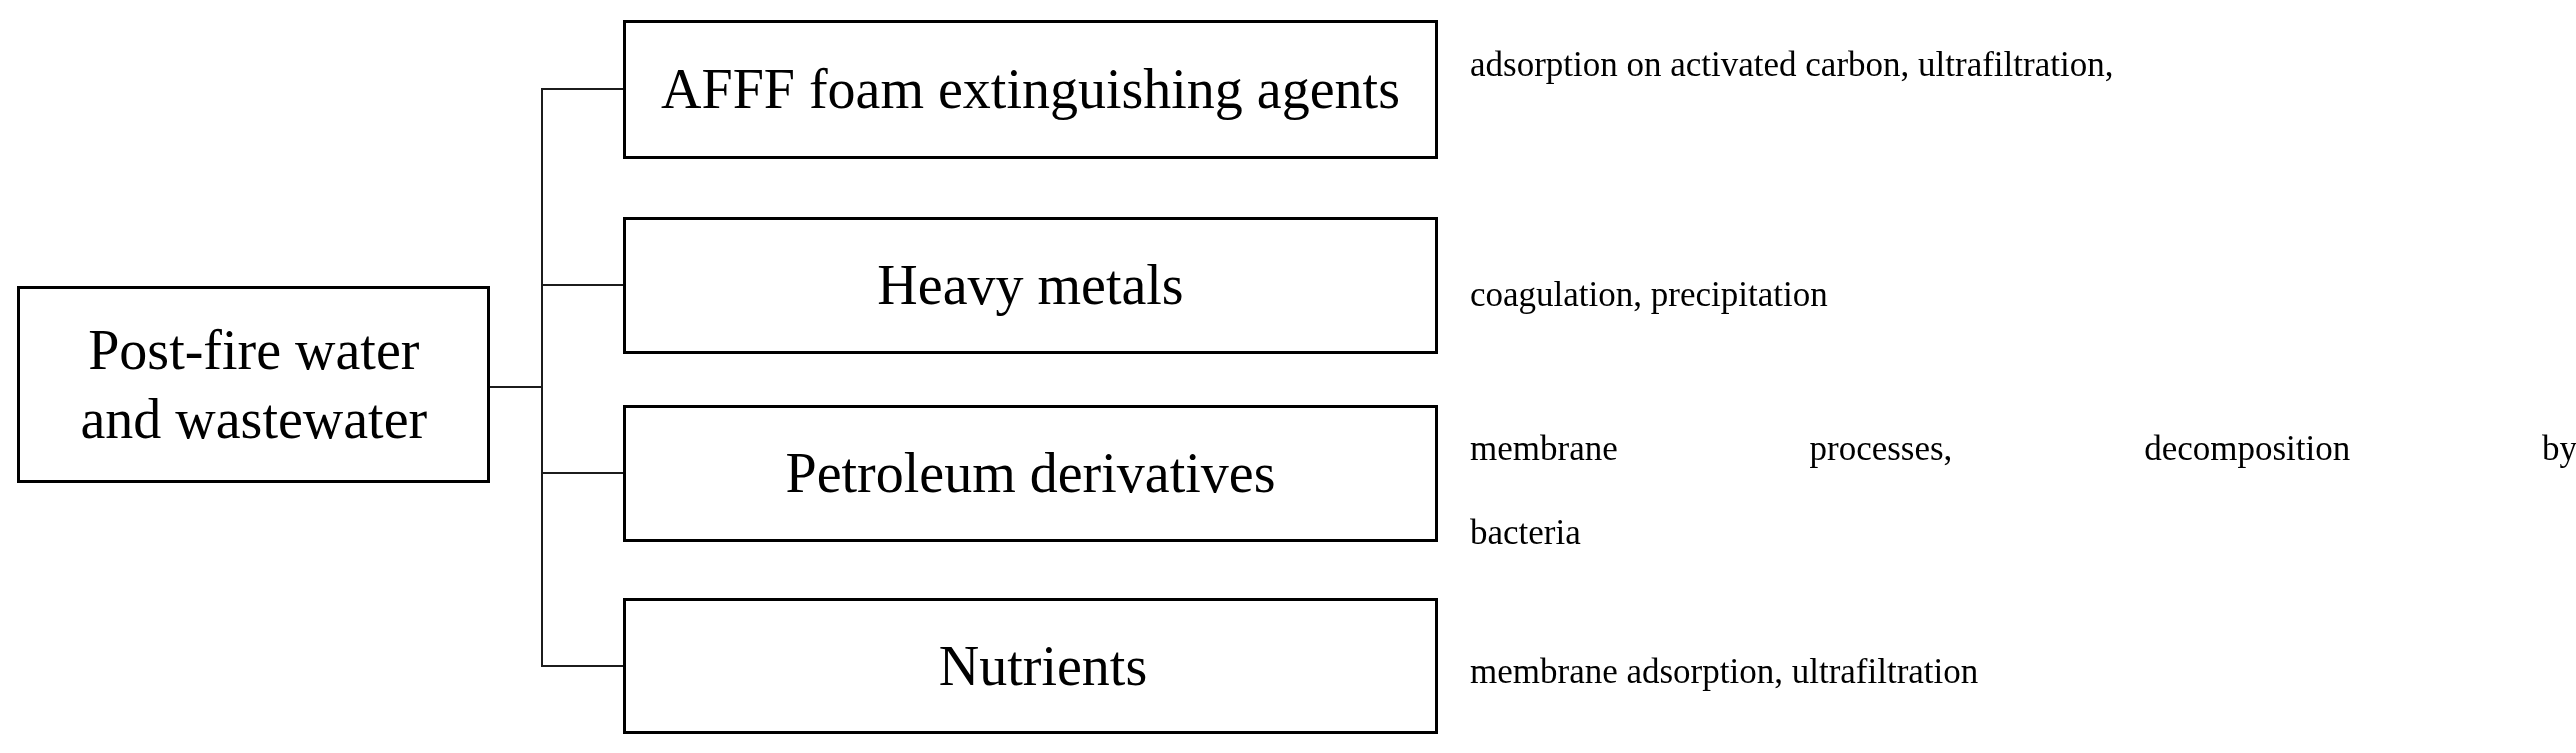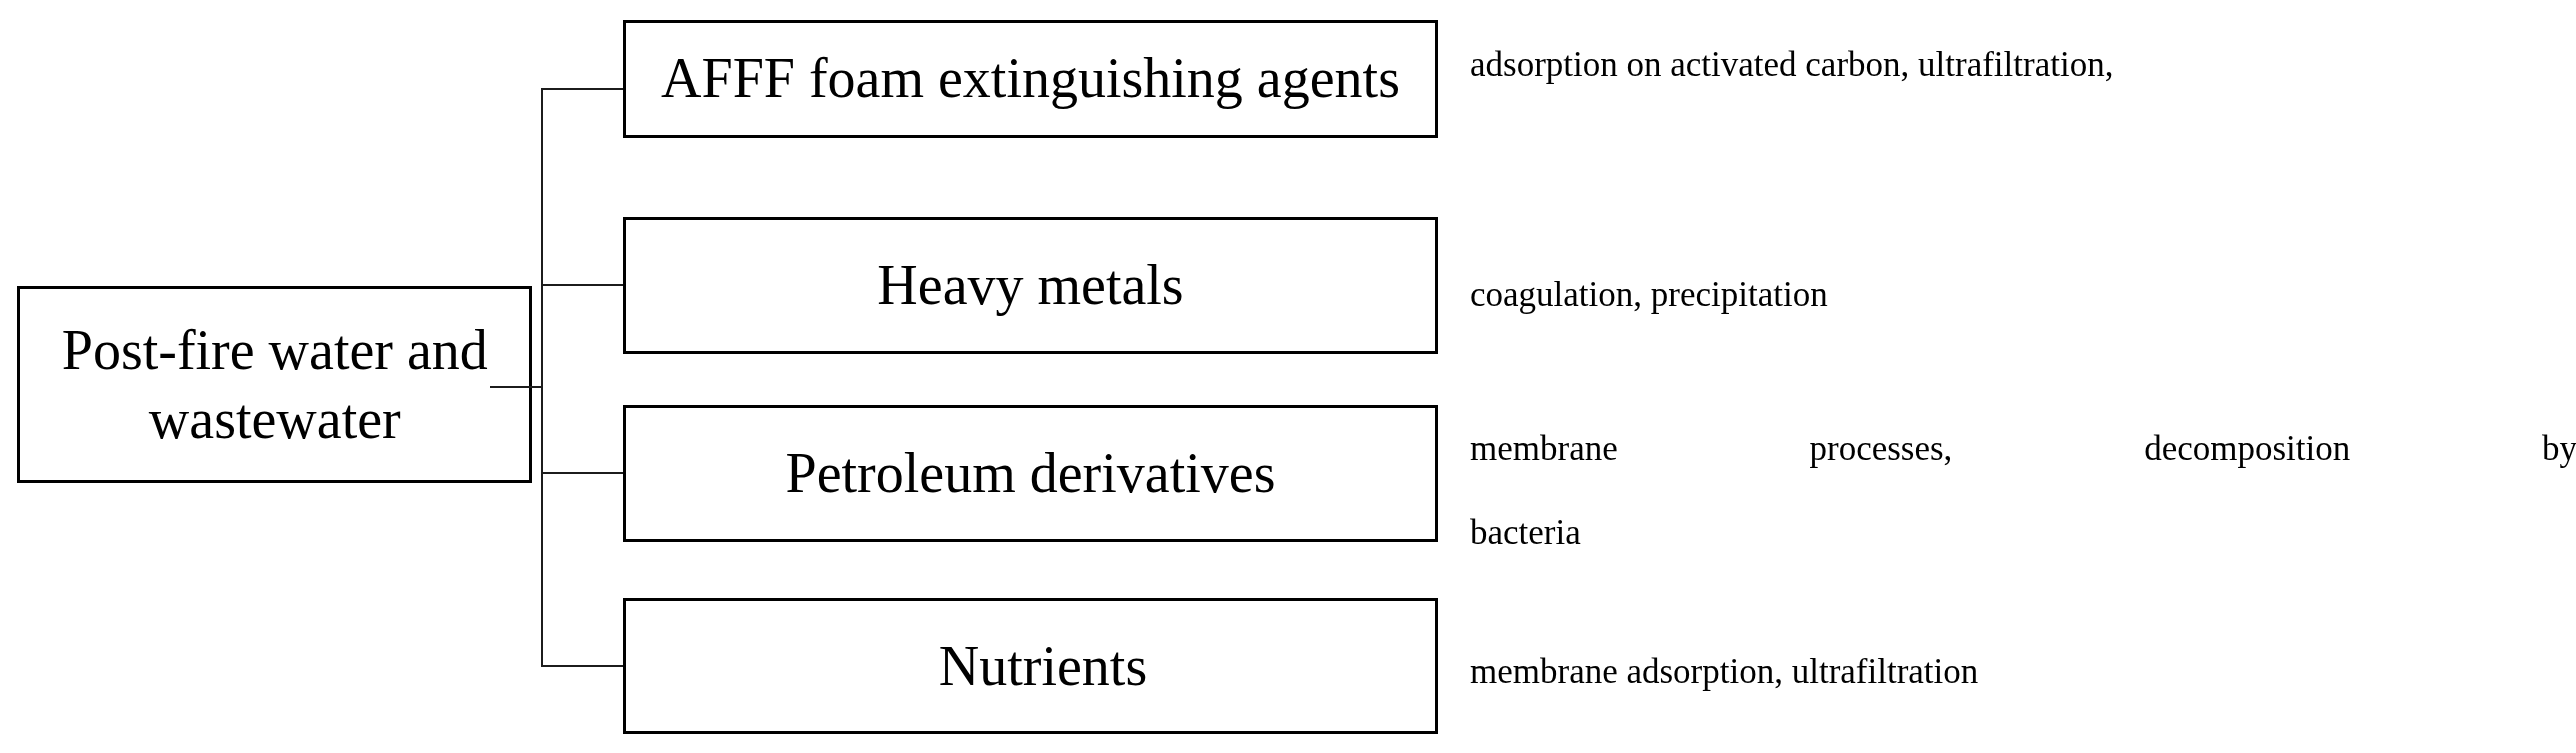--- a/index.html
+++ b/index.html
@@ -19,23 +19,23 @@
     border: 3px solid #000000;
     box-sizing: border-box;
     background: #ffffff;
     display: flex;
     align-items: center;
     justify-content: center;
     text-align: center;
     font-size: 56px;
     line-height: 69px;
   }
-  .root-box  { left: 17.3px;  top: 286px; width: 515px;  height: 197px; padding: 0 30px; }
+  .root-box  { left: 17.3px;  top: 286px; width: 473px;  height: 197px; padding: 0 30px; }
   .cat-box   { left: 623px; width: 815px; height: 137px; padding: 0 15px; }
-  .cat-box-1 { top: 19.6px; height: 118px; }
+  .cat-box-1 { top: 19.6px; height: 139px; }
   .cat-box-2 { top: 217px; text-align: center; }
   .cat-box-3 { top: 405px; }
   .cat-box-4 { top: 598px; height: 136px; padding-left: 40px; }
 
   
   .line { position: absolute; background: #1c1c1c; }
   .trunk      { left: 541px; top: 88px; width: 2.3px;  height: 579px; }
   .stub       { left: 541px; width: 82px; height: 2.3px; }
   .stub-1     { top: 88px; }
   .stub-2     { top: 284px; }

